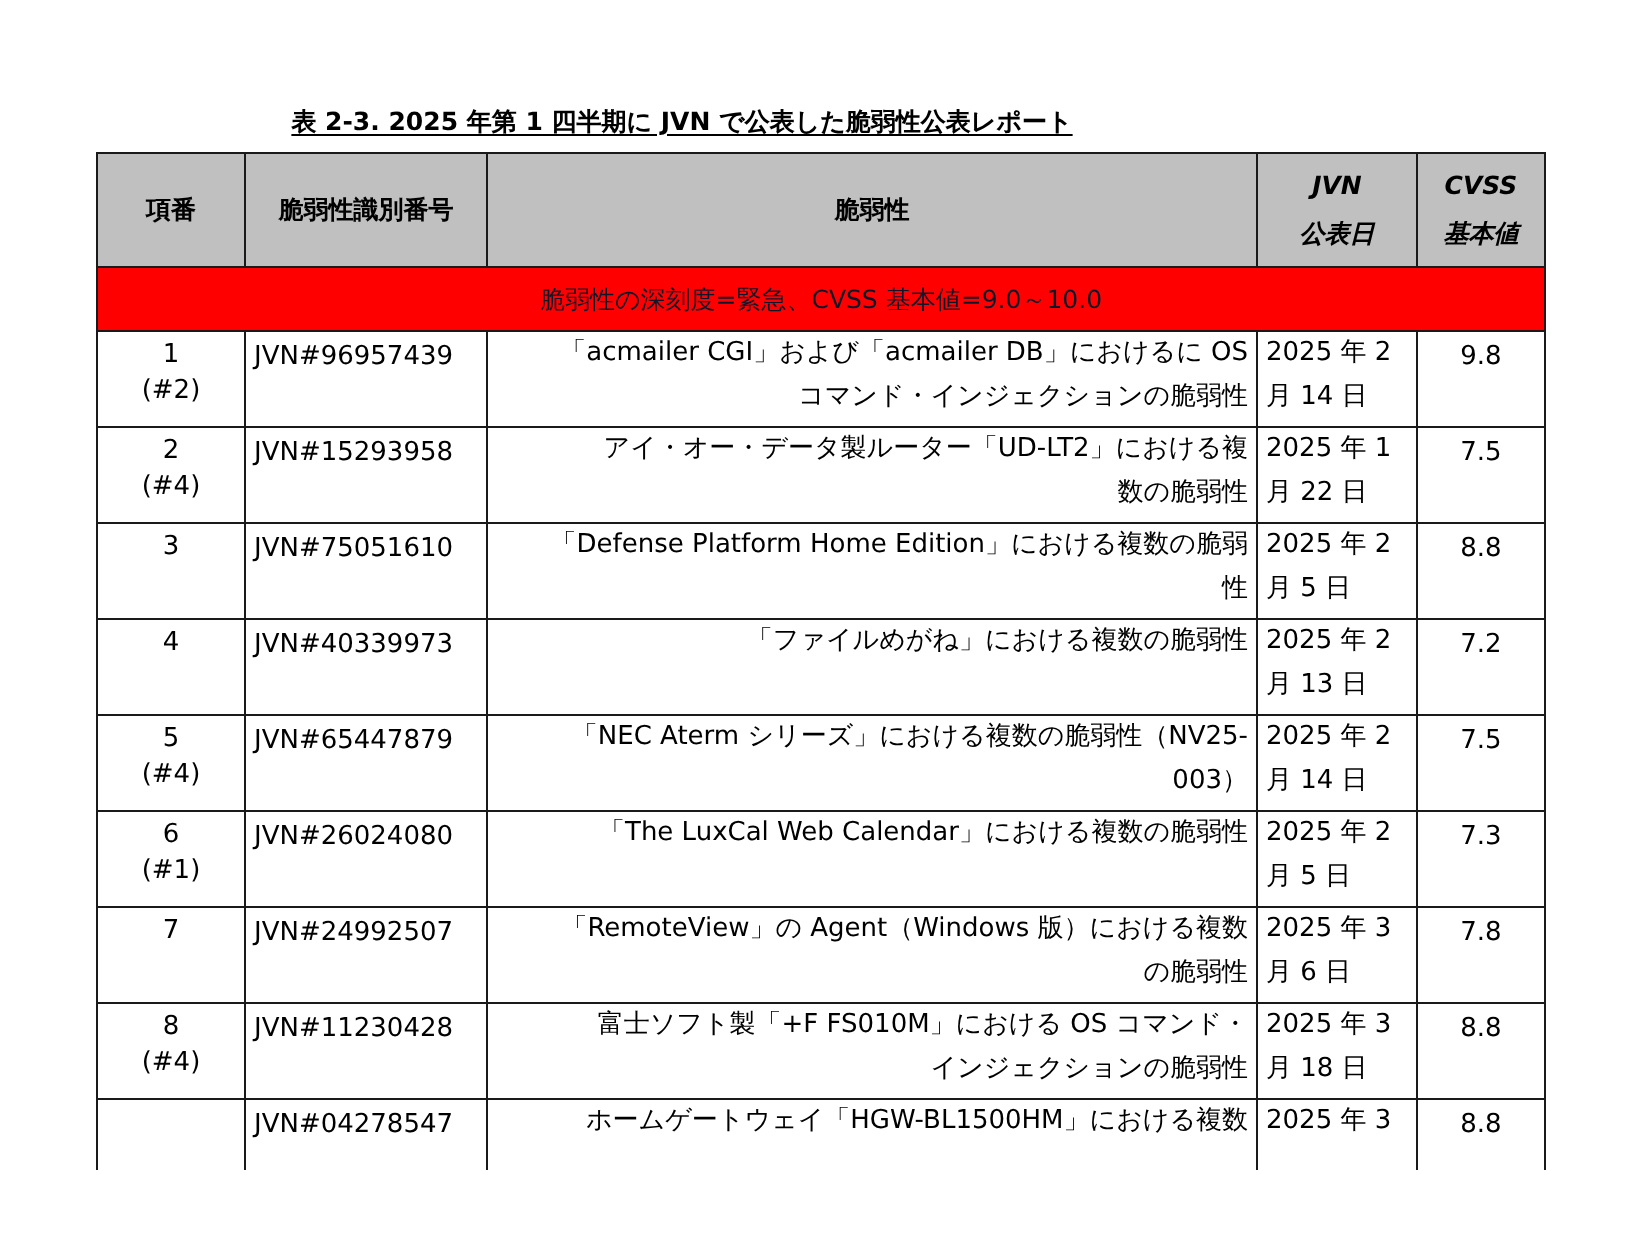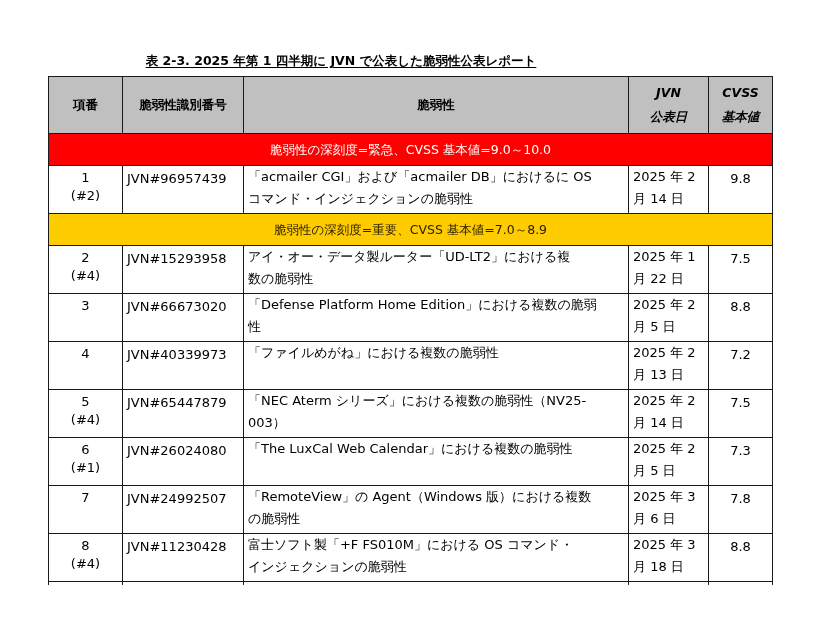--- a/index.html
+++ b/index.html
@@ -67,26 +67,26 @@
       line-height: 24px;
       font-style: italic;
     }
     tr.sev td {
       height: 31px;
       text-align: center;
       vertical-align: middle;
       font-size: 12.5px;
       line-height: 16px;
     }
-    tr.sev.critical td { background: #ff0000; color: #ffffff; }
+    tr.sev.critical td { background: #ff0000; color: #0f172a; }
     tr.sev.important td { background: #ffcc00; color: #2b2100; }
     tr.item td { height: 44px; }
     td.num { text-align: center; padding-top: 3px; line-height: 18px; }
     td.id { padding: 2px 12px 0 4px; }
-    td.title { padding: 0 4px 0 4px; }
+    td.title { padding: 0 4px 0 4px; text-align: right; }
     td.date { padding: 0 0 0 4px; margin-left: 24px; }
     td.score { text-align: center; padding-top: 2px; }
     .line { display: block; white-space: nowrap; }
   </style>
 </head>
 <body>
 
 <div class="caption">
   <span>表 2-3.  2025 年第 1 四半期に JVN で公表した脆弱性公表レポート</span>
 </div>
@@ -130,23 +130,20 @@
           <span class="line">「acmailer CGI」および「acmailer DB」におけるに OS</span>
           <span class="line">コマンド・インジェクションの脆弱性</span>
         </td>
         <td class="date">
           <span class="line">2025 年 2</span>
           <span class="line">月 14 日</span>
         </td>
         <td class="score">9.8</td>
       </tr>
 
-      <tr class="sev important">
-        <td colspan="5">脆弱性の深刻度=重要、CVSS 基本値=7.0～8.9</td>
-      </tr>
 
       <tr class="item">
         <td class="num">
           <span class="line">2</span>
           <span class="line">(#4)</span>
         </td>
         <td class="id">JVN#15293958</td>
         <td class="title">
           <span class="line">アイ・オー・データ製ルーター「UD-LT2」における複</span>
           <span class="line">数の脆弱性</span>
@@ -156,21 +153,21 @@
           <span class="line">月 22 日</span>
         </td>
         <td class="score">7.5</td>
       </tr>
 
       <tr class="item">
         <td class="num">
           <span class="line">3</span>
           <span class="line"></span>
         </td>
-        <td class="id">JVN#66673020</td>
+        <td class="id">JVN#75051610</td>
         <td class="title">
           <span class="line">「Defense Platform Home Edition」における複数の脆弱</span>
           <span class="line">性</span>
         </td>
         <td class="date">
           <span class="line">2025 年 2</span>
           <span class="line">月 5 日</span>
         </td>
         <td class="score">8.8</td>
       </tr>

